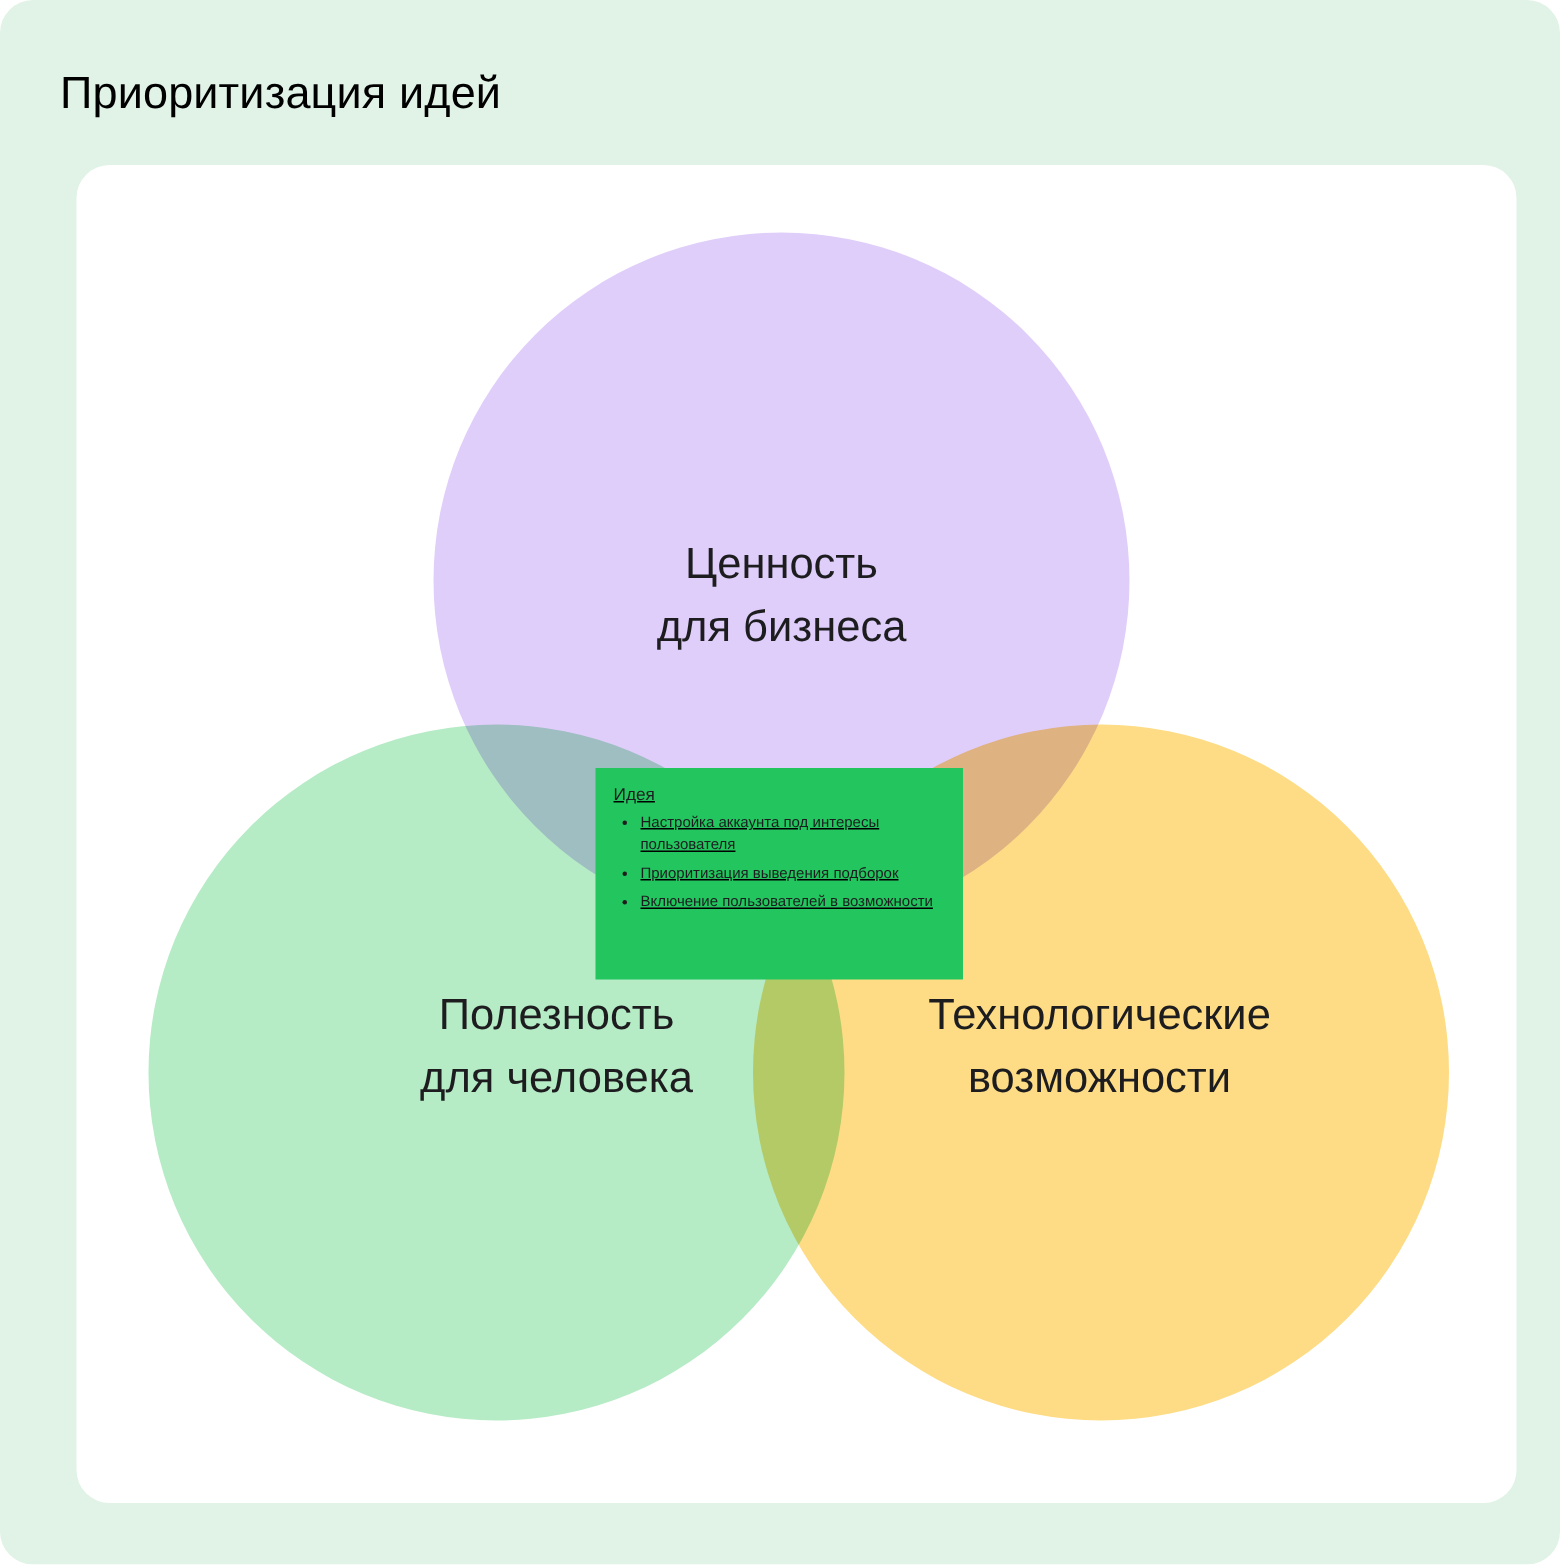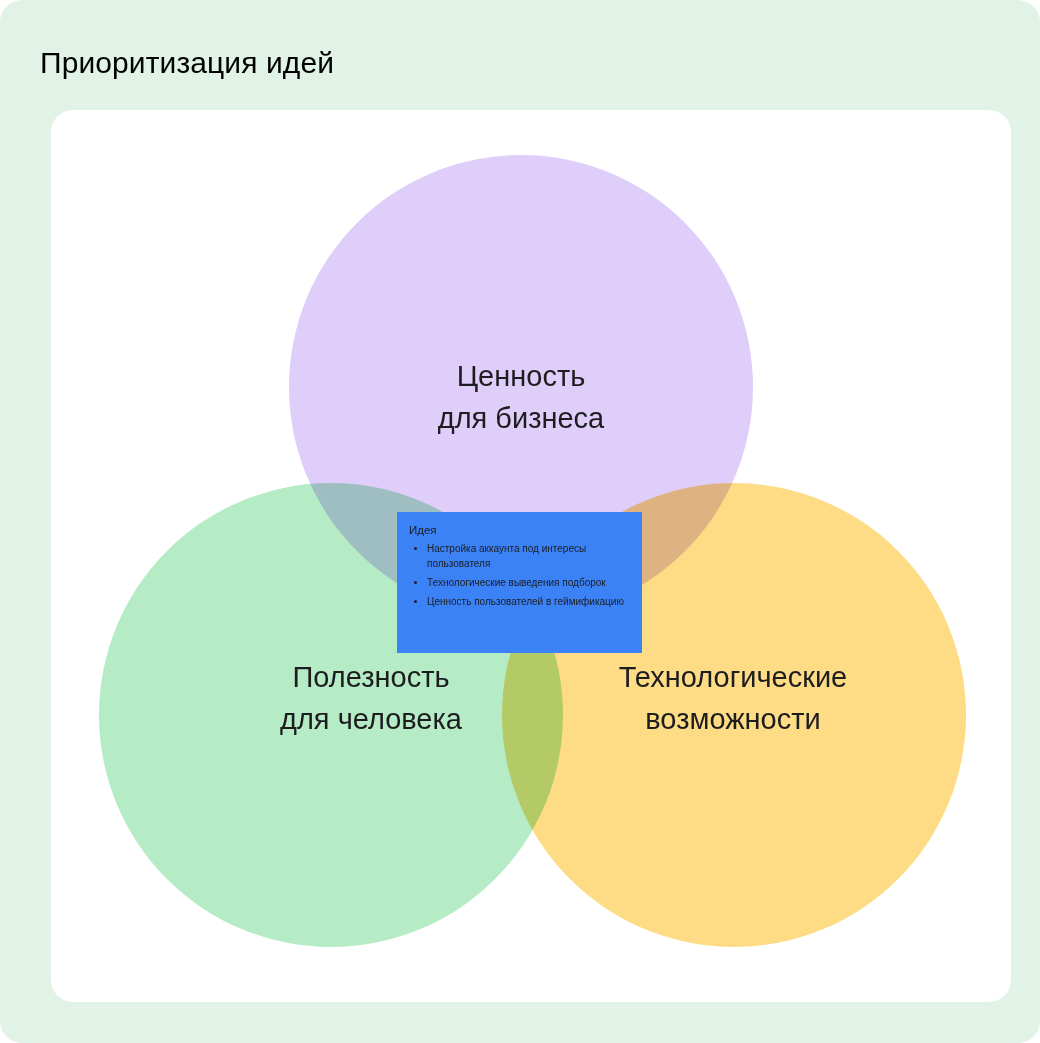--- a/index.html
+++ b/index.html
@@ -169,23 +169,23 @@
 для бизнеса</div>
 
       <div id="label-tech" class="venn-label">Технологические
 возможности</div>
 
       <div id="label-useful" class="venn-label">Полезность
 для человека</div>
 
     </div>
 
-    <div id="idea-card" style="background: #3b82f6;">
+    <div id="idea-card" style="background: #22c55e; text-decoration: underline;">
       <div id="idea-card-title">Идея</div>
       <ul id="idea-list">
         <li>Настройка аккаунта под интересы пользователя</li>
-        <li>Технологические выведения подборок</li>
-        <li>Ценность пользователей в геймификацию</li>
+        <li>Приоритизация выведения подборок</li>
+        <li>Включение пользователей в возможности</li>
       </ul>
     </div>
 
   </div>
 </div>
 
 </body></html>

